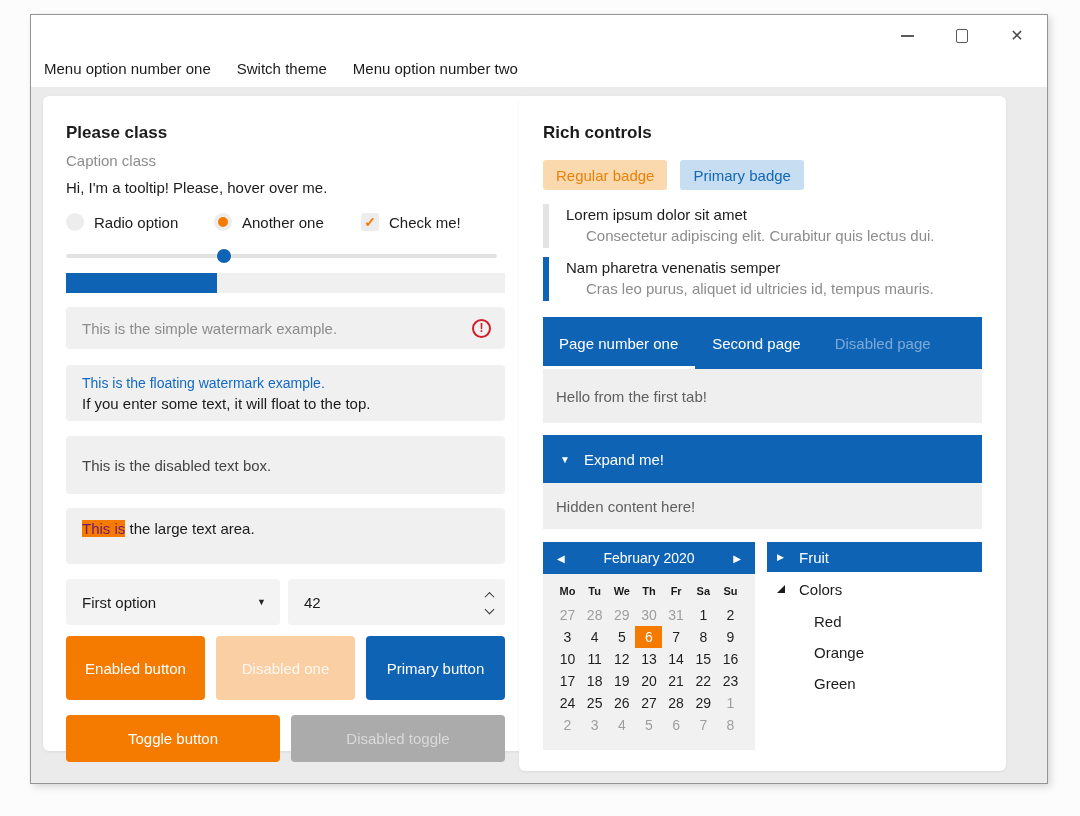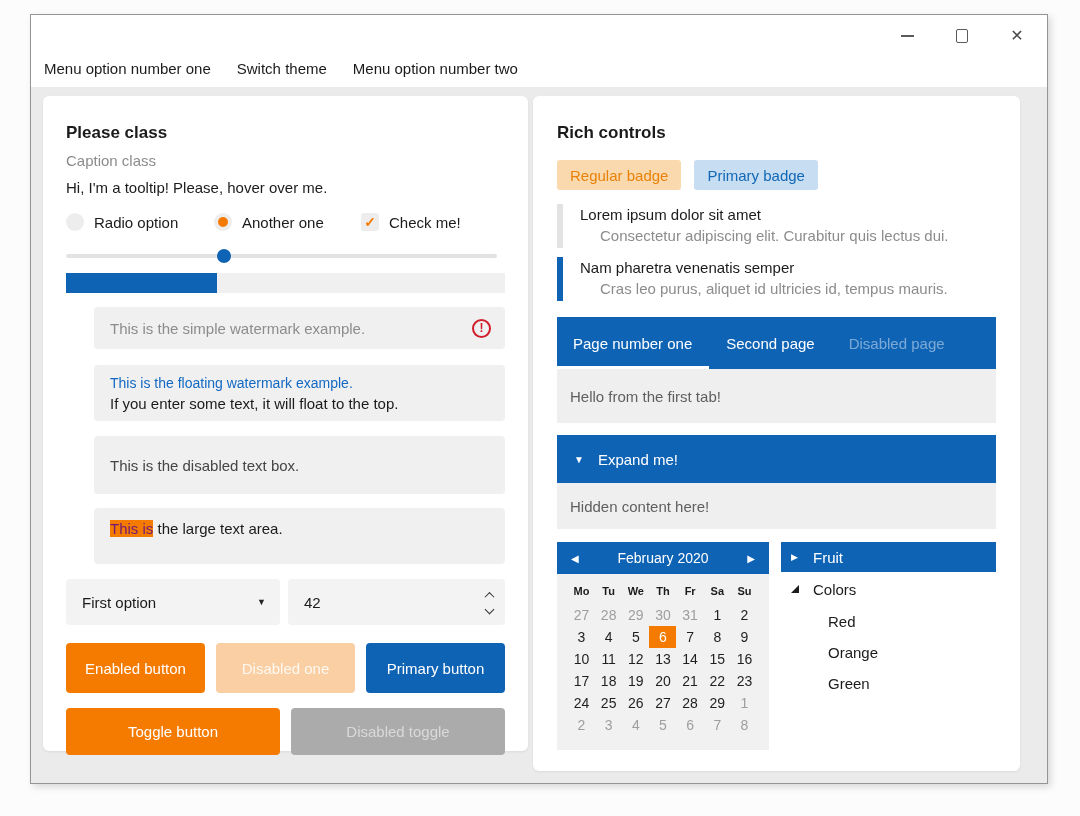--- a/index.html
+++ b/index.html
@@ -17,21 +17,21 @@
   .wc-max-box { width:12px; height:14px; border:1.5px solid #5a5a5a; border-radius:2px; }
   .wc-close { font-size:16px; color:#4a4a4a; line-height:18px; }
   
   .menubar { position:absolute; top:38px; left:0; display:flex; }
   .menu-item { padding:7px 13px; font-size:15px; color:#1b1b1b; white-space:nowrap; }
   
   .content { position:absolute; top:72px; left:0; right:0; bottom:0; background:#ebebeb; }
   .card { position:absolute; background:#fff; border-radius:6px;
           box-shadow:0 1px 3px rgba(0,0,0,.07); }
   .left-card  { left:12px;  top:9px; width:485px; height:655px; padding:26px 23px 0; }
-  .right-card { left:502px; top:9px; width:487px; height:675px; padding:26px 24px 0; }
+  .right-card { left:488px; top:9px; width:487px; height:675px; padding:26px 24px 0; }
   .h-class { font-size:17px; font-weight:bold; color:#1b1b1b; line-height:22px; }
   .caption { margin-top:7px; font-size:15px; color:#8c8c8c; line-height:20px; }
   .tooltip-line { margin-top:7px; font-size:15px; color:#1b1b1b; line-height:20px; }
   
   .ctl-row { margin-top:13px; display:flex; align-items:center; height:22px; font-size:15px; color:#1b1b1b; }
   .ctl { display:flex; align-items:center; gap:10px; }
   .ctl.r1 { width:148px; } .ctl.r2 { width:147px; }
   .radio-circle { width:18px; height:18px; border-radius:50%; background:#ededed;
                   display:inline-flex; align-items:center; justify-content:center; }
   .radio-dot { width:10px; height:10px; border-radius:50%; background:#f57a00; }
@@ -39,21 +39,21 @@
                display:inline-flex; align-items:center; justify-content:center;
                color:#f57a00; font-size:14px; font-weight:bold; }
   
   .slider { margin-top:16px; position:relative; height:14px; }
   .slider-track { position:absolute; left:0; right:8px; top:5px; height:4px; background:#e2e2e2; border-radius:2px; }
   .slider-thumb { position:absolute; top:0; width:14px; height:14px; border-radius:50%;
                   background:#0f63b5; transform:translateX(-50%); }
   .progress { margin-top:10px; height:20px; background:#f0f0f0; position:relative; }
   .progress-fill { position:absolute; left:0; top:0; bottom:0; background:#0f63b5; }
   
-  .tbox { background:#f0f0f0; border-radius:4px; font-size:15px;margin-left:28px; }
+  .tbox { background:#f0f0f0; border-radius:4px; font-size:15px; }
   .wm1 { margin-top:14px; height:42px; display:flex; align-items:center; padding:0 14px 0 16px; color:#8c8c8c; }
   .wm1 .spacer { flex:1; }
   .error-icon { width:19px; height:19px; border:2px solid #d21e2b; border-radius:50%;
                 display:inline-flex; align-items:center; justify-content:center;
                 color:#d21e2b; font-size:12px; font-weight:bold; line-height:1; }
   .wm2 { margin-top:16px; height:56px; padding:9px 16px 0; }
   .wm2 .float-label { font-size:14px; color:#1269c4; line-height:19px; }
   .wm2 .float-text  { font-size:15px; color:#1b1b1b; line-height:21px; }
   .dbox { margin-top:15px; height:58px; display:flex; align-items:center; padding:0 16px; color:#454545; }
   .ta { margin-top:14px; height:56px; padding:12px 16px 0; color:#1b1b1b; }
@@ -65,21 +65,21 @@
   .combo .spacer, .numeric .spacer { flex:1; }
   .combo-arrow { font-size:9px; color:#222; }
   .numeric { flex:1; background:#f3f3f3; border-radius:4px; display:flex; align-items:center;
              padding:0 12px 0 16px; font-size:15px; color:#1b1b1b; }
   .spinners { display:flex; flex-direction:column; gap:7px; align-items:center; }
   .chev { width:7px; height:7px; border-right:1.6px solid #333; border-bottom:1.6px solid #333; }
   .chev.up { transform:rotate(-135deg) translate(-1px,-1px); }
   .chev.down { transform:rotate(45deg); }
   
   .btn-row { display:flex; gap:11px; }
-  .btn-row.r1 { margin-top:18px; height:50px; }
+  .btn-row.r1 { margin-top:11px; height:64px; }
   .btn-row.r2 { margin-top:15px; height:47px; }
   .btn { flex:1; border:none; border-radius:4px; font-size:15px; color:#fff;
          font-family:inherit; display:flex; align-items:center; justify-content:center; }
   .btn.orange { background:#f57a00; }
   .btn.orange-disabled { background:#f9cfa3; color:rgba(255,255,255,.85); }
   .btn.blue { background:#0f63b5; }
   .btn.gray { background:#ababab; color:#d9d9d9; }
   
   .badge-row { margin-top:16px; display:flex; gap:13px; height:30px; }
   .badge { display:inline-flex; align-items:center; padding:0 13px; border-radius:3px; font-size:15px; }

